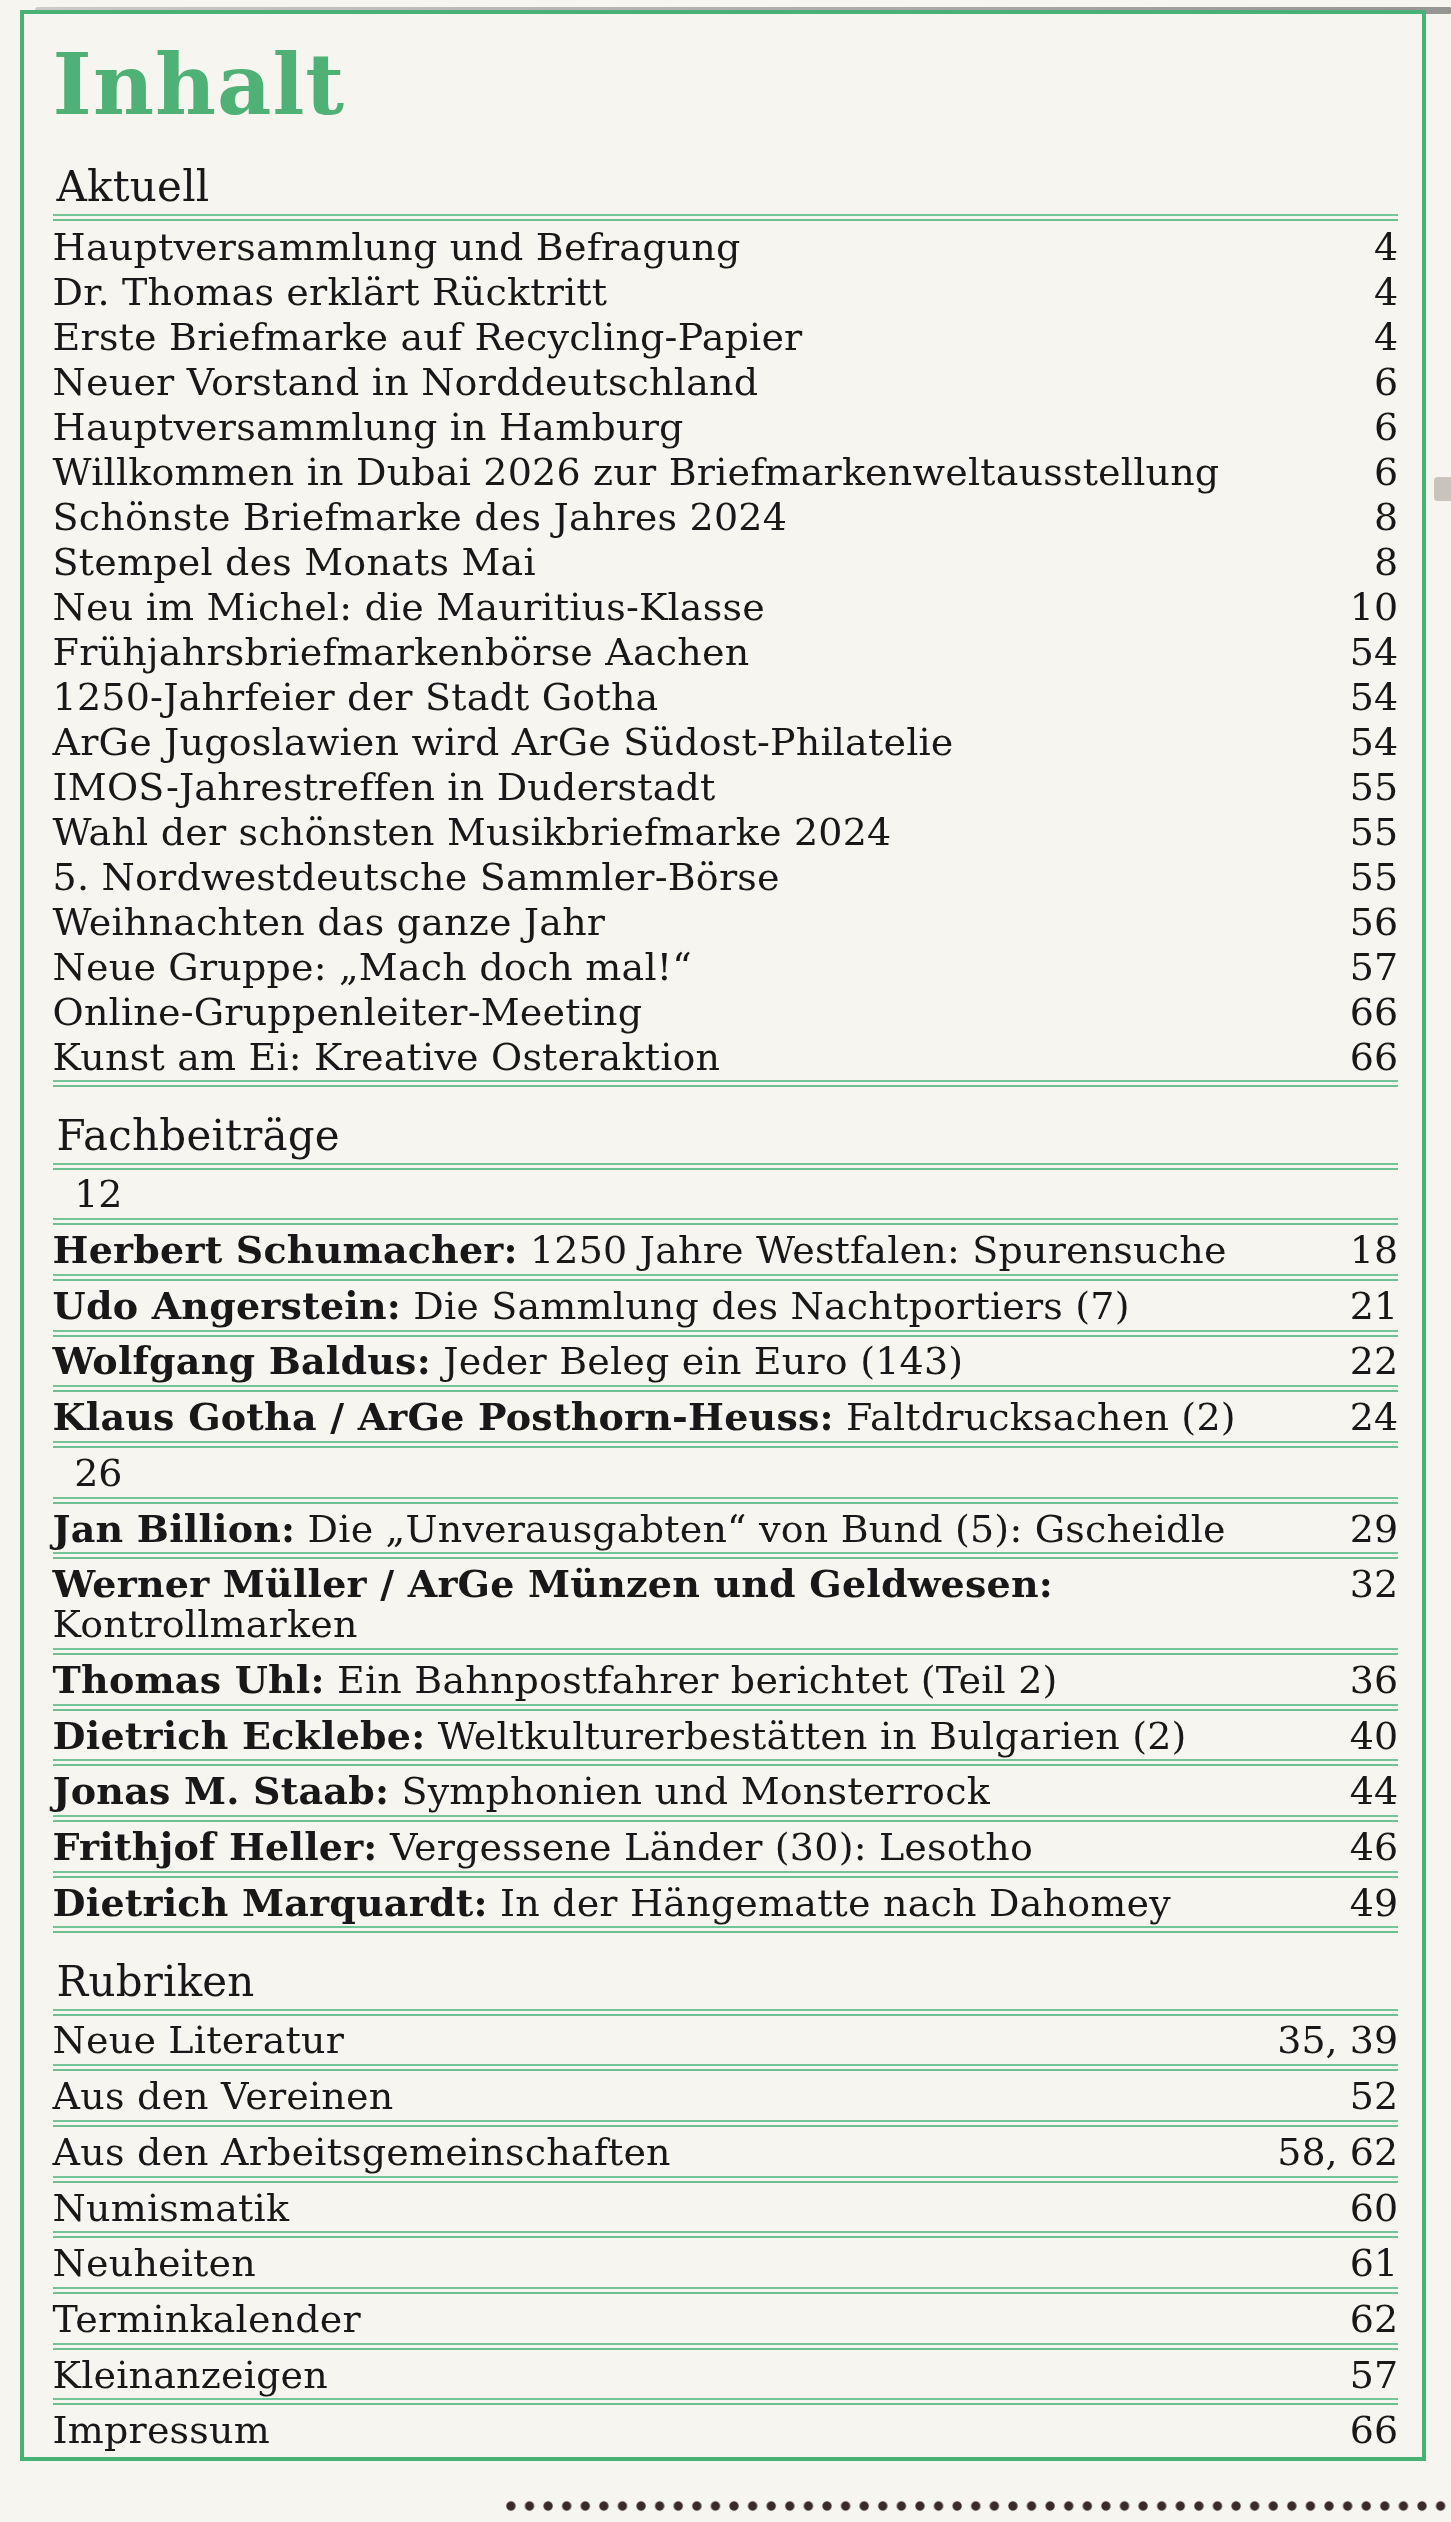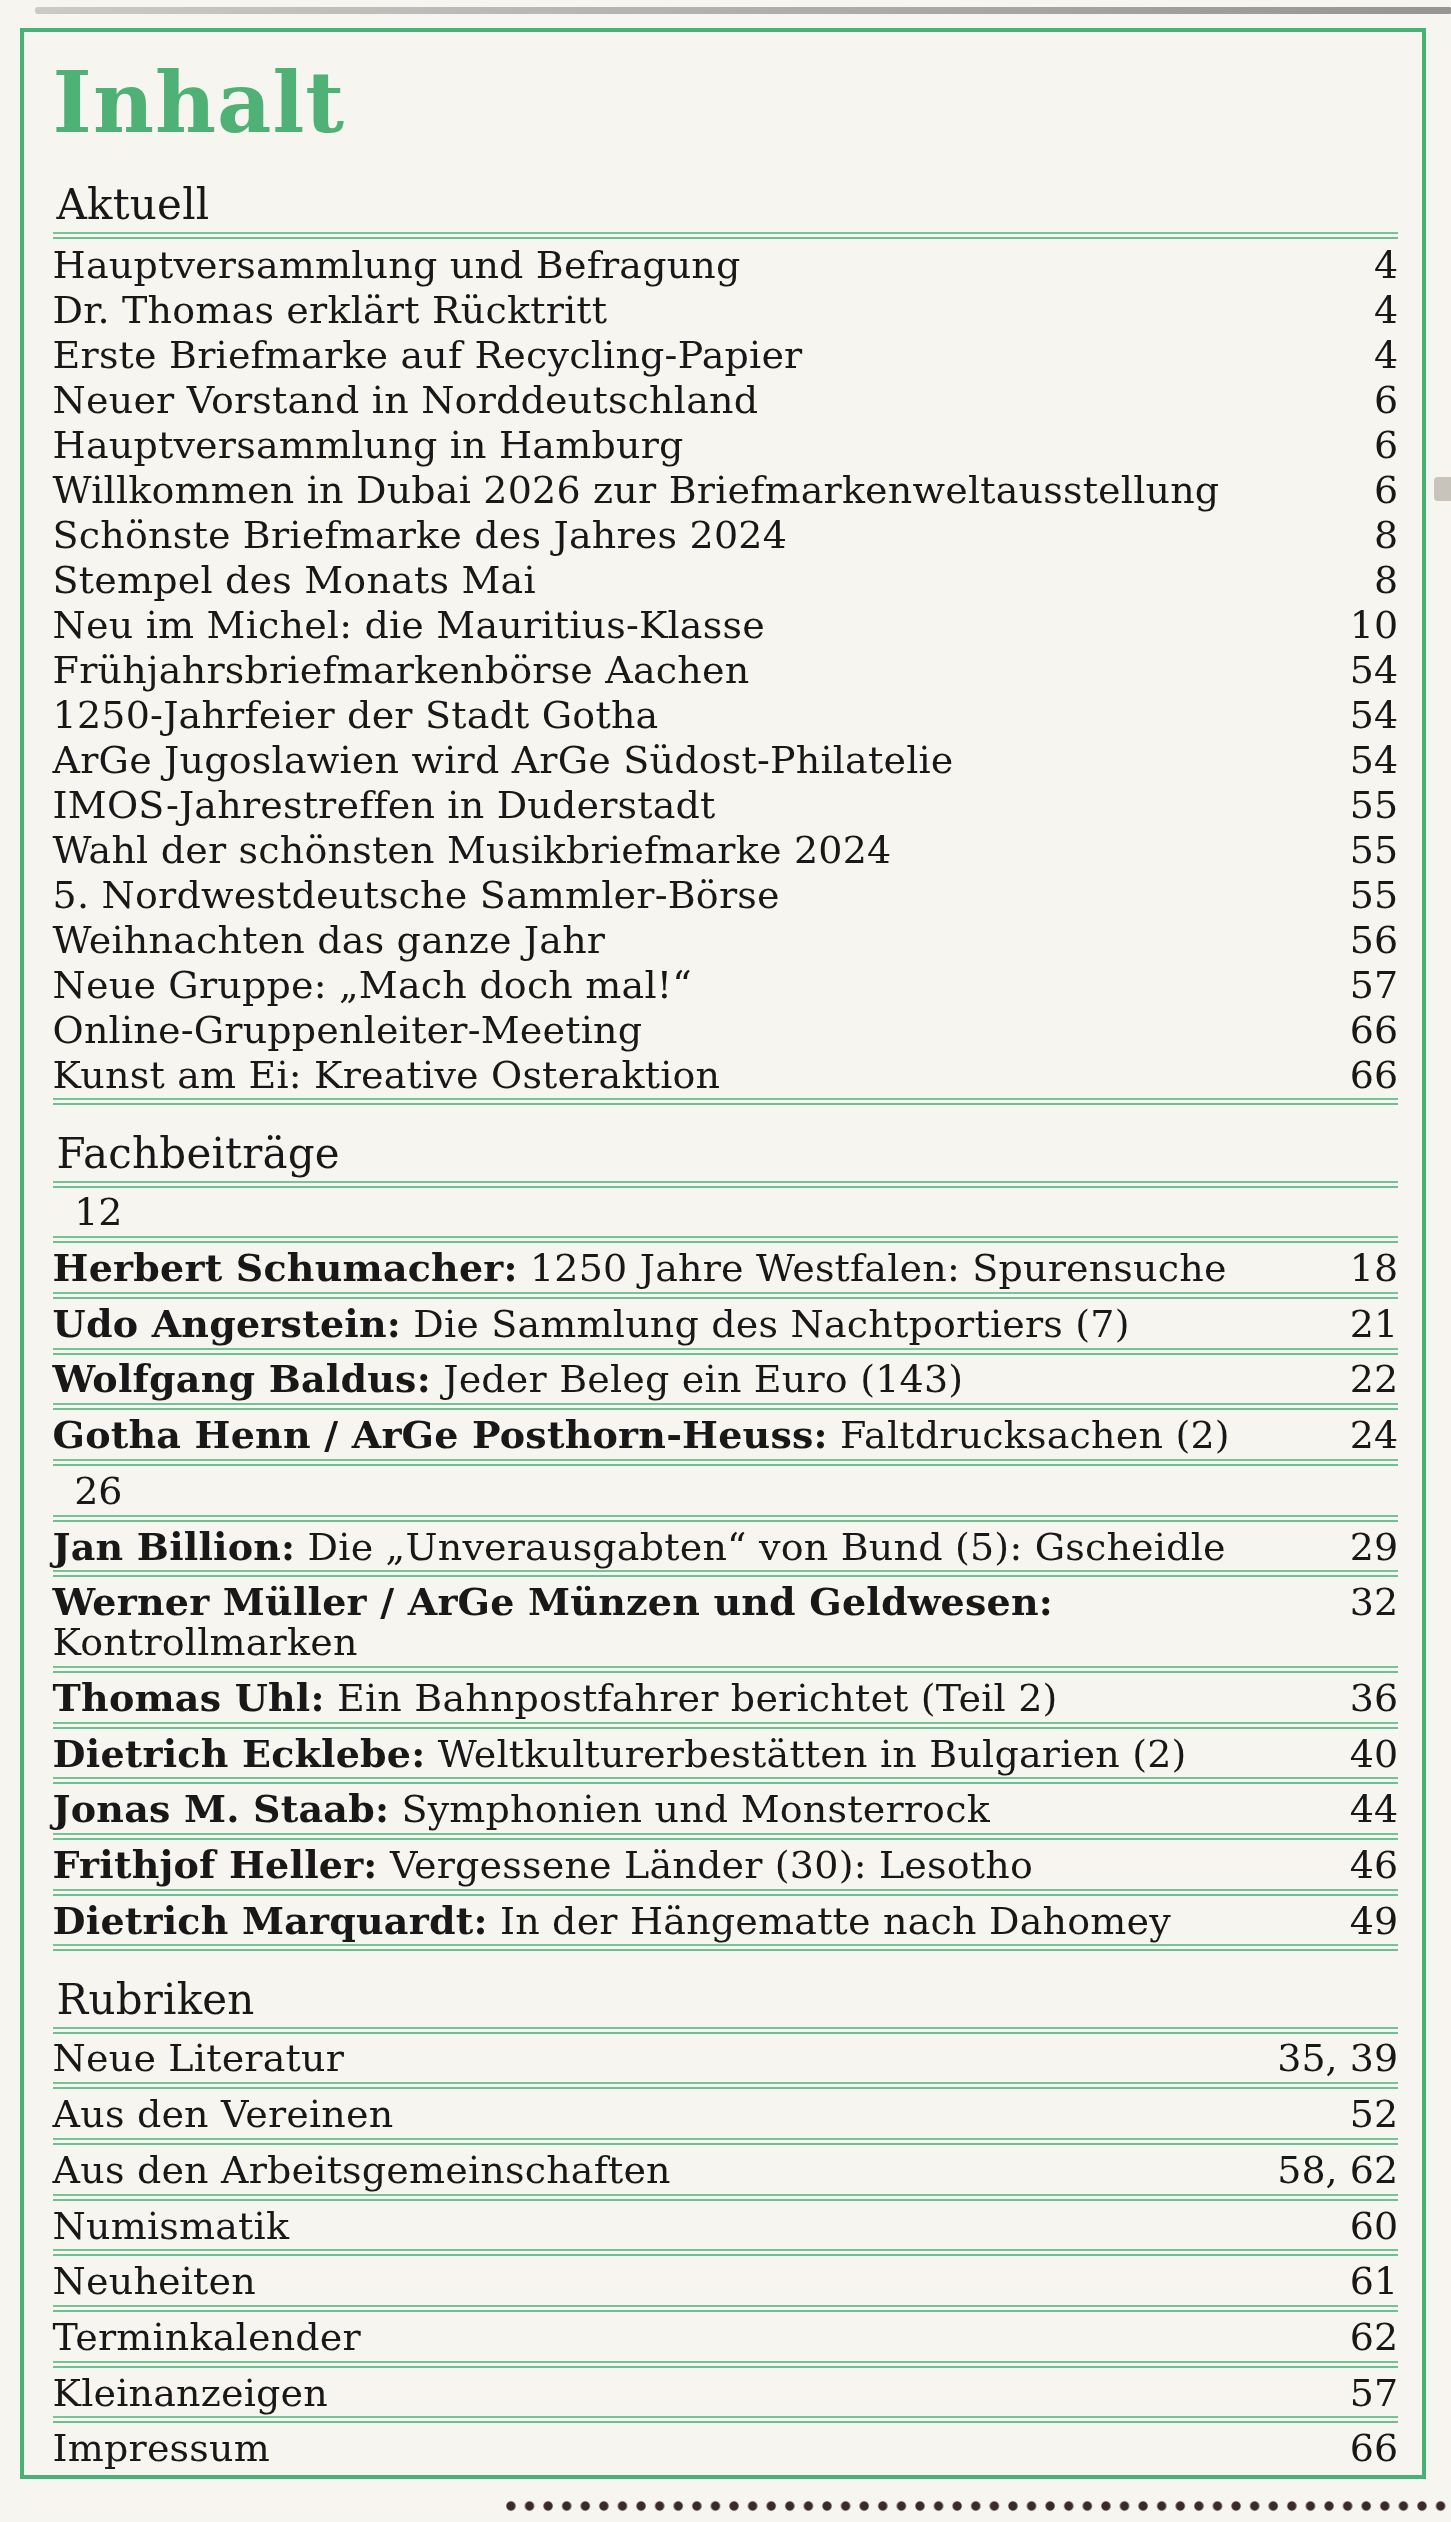--- a/index.html
+++ b/index.html
@@ -13,21 +13,21 @@
   .scan-top-edge{
     position:absolute;top:6.9px;left:35px;right:0;height:6.9px;
     background:linear-gradient(to right, rgba(150,150,150,.45), rgba(125,125,125,.8));
     border-radius:2.9px;
   }
   .edge-mark{
     position:absolute;right:0;top:477px;width:17.6px;height:23.5px;
     background:#bcb7ae;border-radius:3.9px 0 0 3.9px;opacity:.8;
   }
   .toc-box{
-    position:absolute;left:19.6px;top:28px;width:1406px;height:2451px;
+    position:absolute;left:19.6px;top:10px;width:1406px;height:2451px;
     box-sizing:border-box;border:4.9px solid #48b175;
     padding:13.7px 23.5px 0 29px;overflow:hidden;
   }
   .page-title{
     margin:13.7px 0 0 0;font-size:84px;line-height:1.04;font-weight:bold;
     color:#4fb175;letter-spacing:1px;
   }
   .sec-h{
     margin:4px;font-size:42px;line-height:45px;font-weight:normal;letter-spacing:0.2px;
   }
@@ -163,21 +163,21 @@
         <span class="t"><b>Udo Angerstein:</b> <span>Die Sammlung des Nachtportiers (7)</span></span>
         <span class="p">21</span>
       </div>
     <div class="rule"></div>
     <div class="row rrow">
         <span class="t"><b>Wolfgang Baldus:</b> <span>Jeder Beleg ein Euro (143)</span></span>
         <span class="p">22</span>
       </div>
     <div class="rule"></div>
     <div class="row rrow">
-        <span class="t"><b>Gotha Henn / ArGe Posthorn-Heuss:</b> <span>Faltdrucksachen (2)</span></span>
+        <span class="t"><b>Klaus Gotha / ArGe Posthorn-Heuss:</b> <span>Faltdrucksachen (2)</span></span>
         <span class="p">24</span>
       </div>
     <div class="rule"></div>
     <div class="row rrow">
         <span class="p">26</span>
       </div>
     <div class="rule"></div>
     <div class="row rrow">
         <span class="t"><b>Jan Billion:</b> <span>Die „Unverausgabten“ von Bund (5): Gscheidle</span></span>
         <span class="p">29</span>

